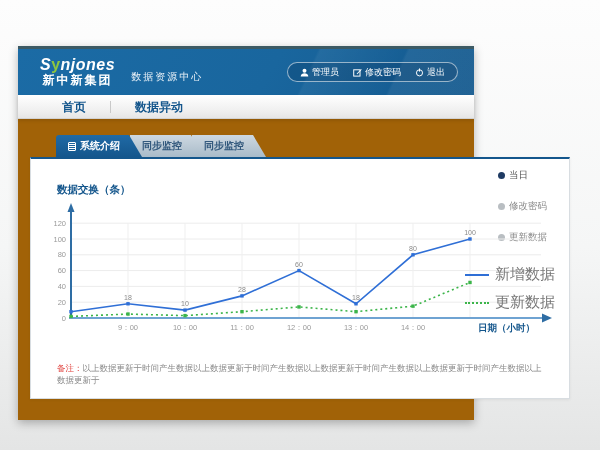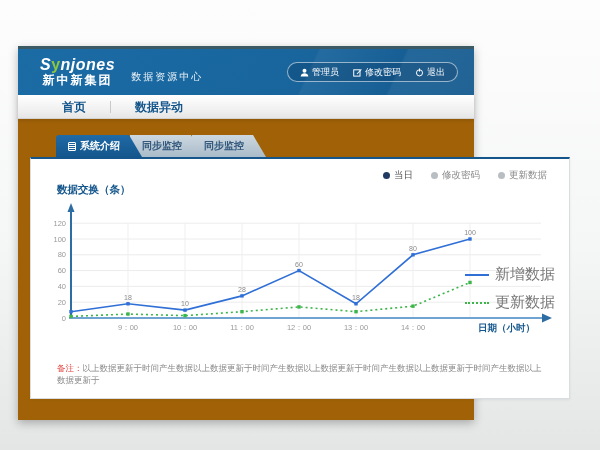--- a/index.html
+++ b/index.html
@@ -52,21 +52,21 @@
   .tab.inactive { background:linear-gradient(180deg,#cdd8e1 0%,#a9bbc9 100%); color:#33597d; z-index:2; }
   .tab.inactive + .tab.inactive { z-index:1; }
   .doc-icon { width:8px; height:9px; border:1px solid #fff; border-radius:1px;
     background:repeating-linear-gradient(180deg, transparent 0 1px, #fff 1px 2px); }
 
   
   .card { position:absolute; left:12px; top:38px; width:540px; height:242px;
     background:#fff; border:1px solid #d8dde1; border-top:2px solid #14568c;
     box-shadow:0 1px 3px rgba(0,0,0,.06); }
 
-  .filters { position:absolute; top:10px; right:22px; display:flex; gap:18px; }
+  .filters { position:absolute; top:10px; right:22px; display:flex; gap:18px;flex-direction:column; }
   .filter { display:flex; align-items:center; gap:4px; font-size:9.5px; color:#8a8a8a; cursor:pointer; }
   .radio-dot { width:7px; height:7px; border-radius:50%; background:#b9bec2; }
   .filter.selected .radio-dot { background:#1f3b63; }
   .filter.selected { color:#555; }
 
   .y-title { position:absolute; left:26px; top:24px; font-size:10.5px; font-weight:bold; color:#14568c; }
 
   .chart-wrap { position:absolute; left:10px; top:44px; width:524px; height:146px; }
 
   .series-legend { position:absolute; right:14px; top:106px; display:flex; flex-direction:column; gap:9px; }

